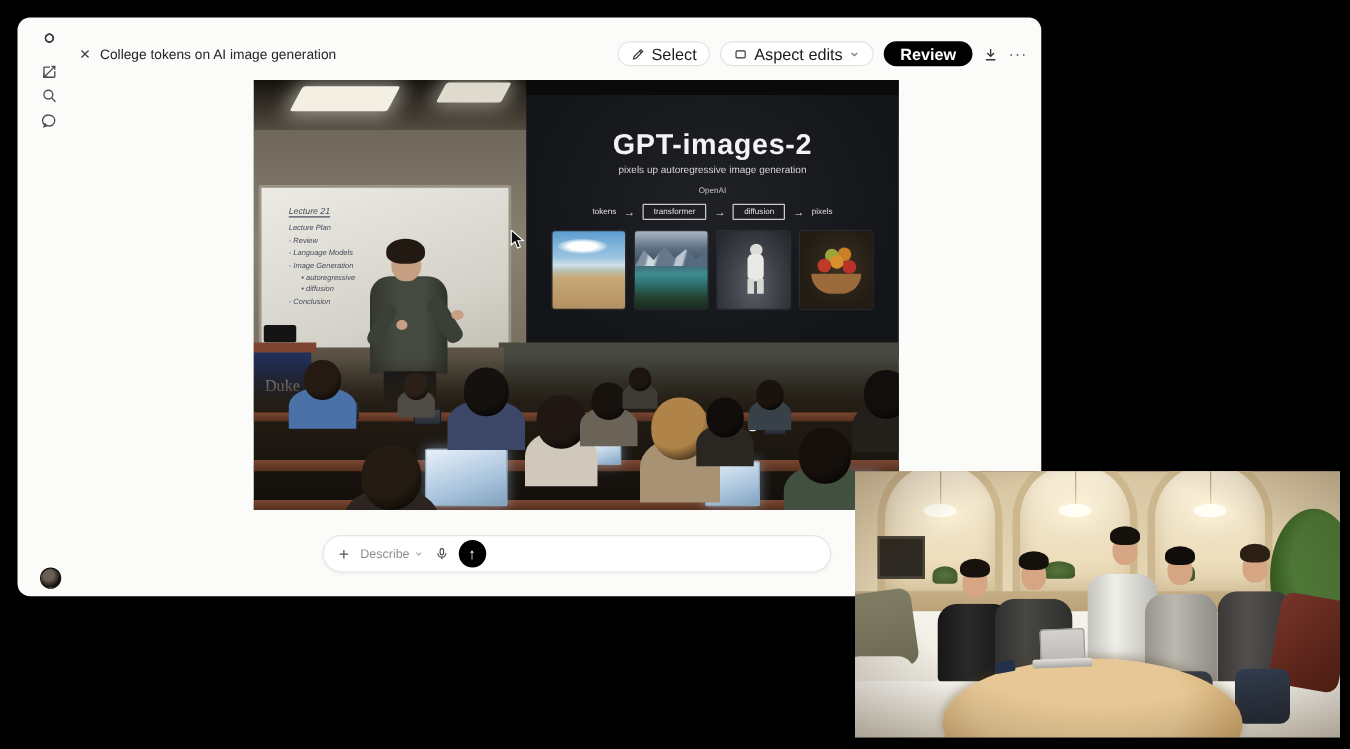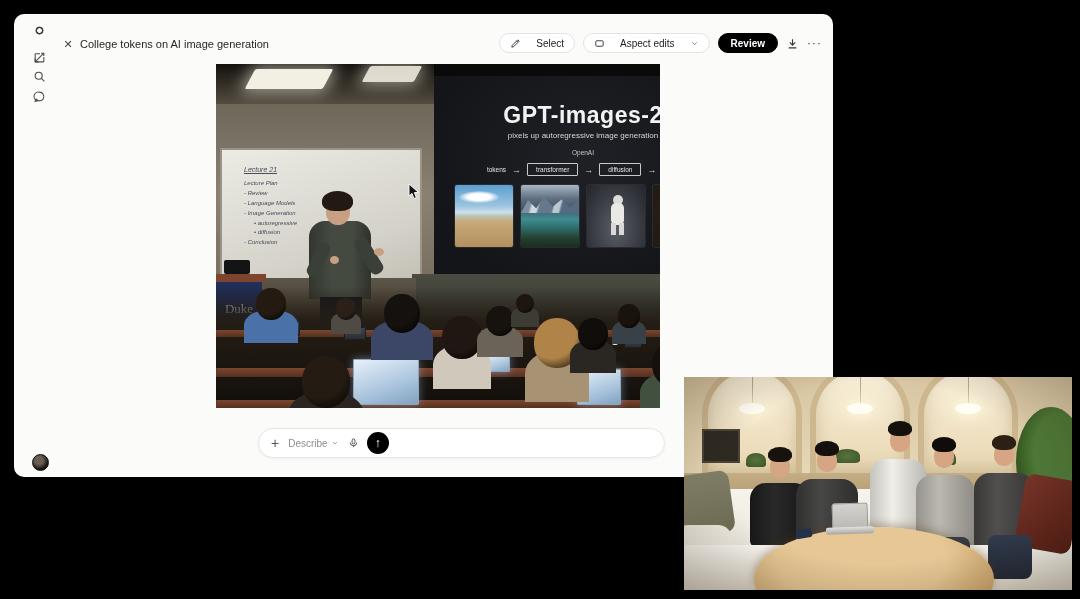--- a/index.html
+++ b/index.html
@@ -12,36 +12,36 @@
   .side-ic{position:absolute;left:17px;width:16px;height:16px;color:#4d4d4d;display:flex;align-items:center;justify-content:center;}
   .side-ic svg{display:block;}
   .logo-ic{top:8px;color:#3a3a3a;}
   .avatar{position:absolute;left:18px;top:440px;width:15px;height:15px;border-radius:50%;
           background:radial-gradient(circle at 40% 35%,#6a5f52 0 30%,#15120e 70%);border:1.5px solid #111;}
   
   .close-btn{position:absolute;left:46px;top:22px;width:16px;height:16px;border:none;background:transparent;
              font-size:11px;color:#444;padding:0;cursor:pointer;line-height:16px;}
   .title{position:absolute;left:66px;top:24px;font-size:11px;color:#262626;}
   .topbar-right{position:absolute;right:11px;top:19px;display:flex;align-items:center;gap:8px;height:20px;}
-  .pill{display:flex;align-items:center;gap:15px;height:20px;padding:0 10px;border-radius:11px;border:1px solid #e3e3e0;
-        background:#fff;font-size:10px;color:#1c1c1c;font-family:inherit;cursor:pointer;}
+  .pill{display:flex;align-items:center;gap:5px;height:20px;padding:0 10px;border-radius:11px;border:1px solid #e3e3e0;
+        background:#fff;font-size:13px;color:#1c1c1c;font-family:inherit;cursor:pointer;}
   .pill svg{display:block;}
   .pill.share{background:#000;border-color:#000;color:#fff;font-weight:bold;padding:0 12px;}
   .icon-btn{border:none;background:transparent;color:#3c3c3c;padding:0;cursor:pointer;display:flex;align-items:center;font-size:12px;letter-spacing:1px;}
   
   .edit-bar{position:absolute;left:244px;top:414px;width:407px;height:30px;border:1px solid #e7e7e4;border-radius:16px;
             background:#fff;box-shadow:0 1px 3px rgba(0,0,0,.05);display:flex;align-items:center;padding:0 6px 0 12px;box-sizing:border-box;}
   .plus{font-size:14px;color:#555;margin-right:9px;font-weight:400;}
   .placeholder{font-size:11px;color:#9d9d9a;flex:1;}
   .mode{display:flex;align-items:center;gap:3px;font-size:10px;color:#8f8f8c;margin-right:9px;cursor:pointer;}
   .mic{display:flex;align-items:center;color:#444;margin-right:8px;cursor:pointer;}
   .send{width:22px;height:22px;border-radius:50%;border:none;background:#000;color:#fff;font-size:12px;line-height:22px;
         padding:0;cursor:pointer;display:flex;align-items:center;justify-content:center;}
   
-  .lecture-image{position:absolute;left:202px;top:50px;width:444px;height:344px;background:#404040;overflow:hidden;}
+  .lecture-image{position:absolute;left:189px;top:50px;width:516px;height:344px;background:#404040;overflow:hidden;}
   .ceil{position:absolute;left:0;top:0;width:100%;height:46px;background:linear-gradient(180deg,#14110d,#4e473c 80%,#5d564a);}
   .ceil-light{position:absolute;background:#f3efe2;box-shadow:0 0 14px 4px rgba(243,239,226,.55);transform:skewX(-28deg);border-radius:2px;}
   .l1{left:34px;top:5px;width:78px;height:20px;}
   .l2{left:150px;top:2px;width:52px;height:16px;opacity:.9;}
   .wall{position:absolute;left:0;top:40px;width:222px;height:230px;background:linear-gradient(180deg,#6e675a,#8a8172 40%,#6e6354);}
   .whiteboard{position:absolute;left:4px;top:84px;width:198px;height:134px;border:2px solid #9a9487;border-radius:2px;
               background:linear-gradient(160deg,#ecebe4,#d3d1c8 70%,#c2bfb4);}
   .wb-inner{position:absolute;left:22px;top:8px;color:#474b59;font-style:italic;}
   .wb-head{font-size:7px;display:inline-block;border-bottom:1px solid #4a4e5c;margin-bottom:5px;}
   .wb-line{font-size:6px;line-height:1.65;white-space:nowrap;}

